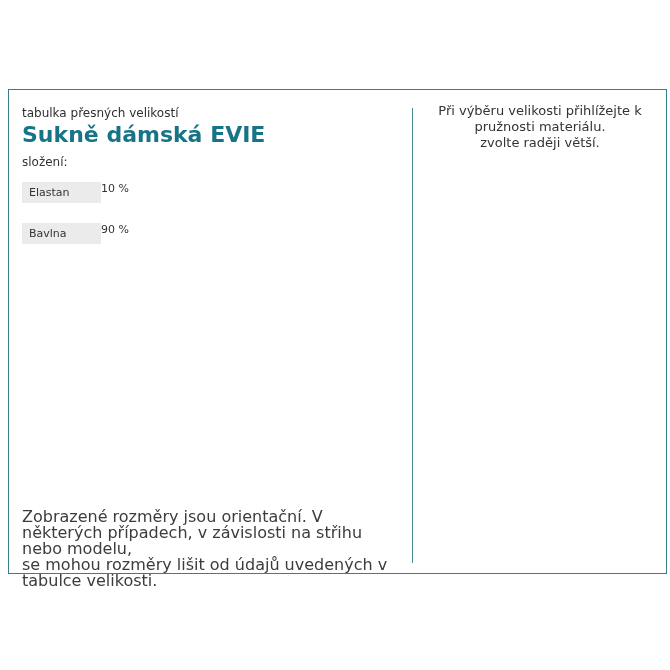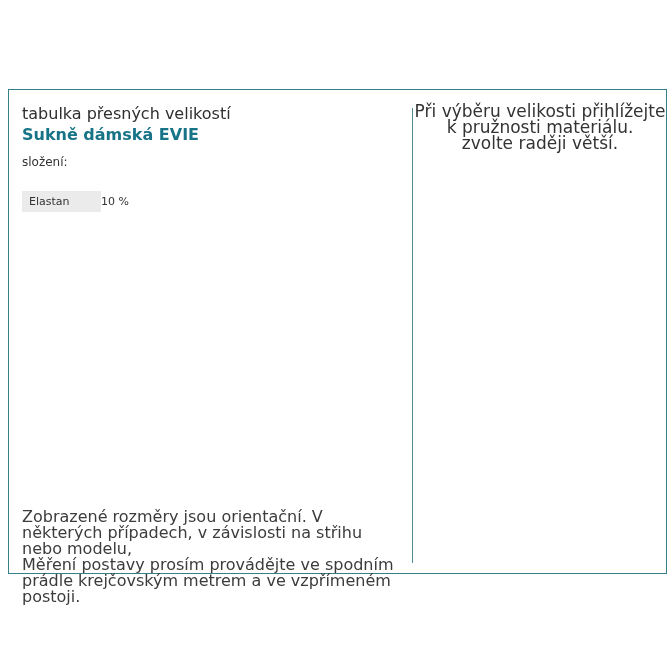--- a/index.html
+++ b/index.html
@@ -17,46 +17,45 @@
     border: 1px solid #36808a;
     background: #ffffff;
   }
   .left-col {
     position: absolute;
     left: 0; top: 0; width: 403px; height: 100%;
   }
   .header-label {
     position: absolute;
     left: 13px; top: 16px;
-    font-size: 16px;
+    font-size: 12px;
     line-height: 15px;
     color: #2f2f2f;
   }
   .product-title {
     position: absolute;
     left: 13px; top: 34px;
-    font-size: 16px;
+    font-size: 22px;
     font-weight: bold;
     line-height: 21px;
     color: #177487;
   }
   .composition-label {
     position: absolute;
     left: 13px; top: 65px;
     font-size: 12px;
     font-weight: normal;
     color: #333333;
   }
   .composition-table {
     position: absolute;
     left: 13px; top: 92px;
   }
   .comp-row {
     display: flex;
-    align-items: center;
     margin-bottom: 3px;
     height: 38px;
   }
   .comp-material {
     width: 79px; height: 21px;
     background: #ebebeb;
     font-size: 11px;
     color: #333333;
     display: flex;
     align-items: center;
@@ -73,21 +72,21 @@
     width: 1px; height: 455px;
     background: #4b8b93;
   }
   .right-col {
     position: absolute;
     left: 404px; top: 13px;
     width: 254px;
     text-align: center;
   }
   .note-line {
-    font-size: 17px;
+    font-size: 13px;
     line-height: 16px;
     color: #333333;
   }
   .disclaimer {
     position: absolute;
     left: 13px; top: 419px;
     width: 385px;
   }
   .disclaimer-line {
     font-size: 16px;
@@ -105,25 +104,29 @@
 
     <div class="product-title">Sukně dámská EVIE</div>
 
     <div class="composition-label">složení:</div>
 
     <div class="composition-table">
       <div class="comp-row">
         <div class="comp-material">Elastan</div>
         <div class="comp-percent">10 %</div>
       </div>
+      <div class="comp-row">
+        <div class="comp-material">Bavlna</div>
+        <div class="comp-percent">90 %</div>
+      </div>
     </div>
 
     <div class="disclaimer">
       <div class="disclaimer-line">Zobrazené rozměry jsou orientační. V některých případech, v závislosti na střihu nebo modelu,</div>
-      <div class="disclaimer-line">Měření postavy prosím provádějte ve spodním prádle krejčovským metrem a ve vzpřímeném postoji.</div>
+      <div class="disclaimer-line">se mohou rozměry lišit od údajů uvedených v tabulce velikosti.</div>
     </div>
   </div>
 
   <div class="divider"></div>
 
   <div class="right-col">
     <div class="note-line">Při výběru velikosti přihlížejte k pružnosti materiálu.</div>
     <div class="note-line">zvolte raději větší.</div>
   </div>
 

